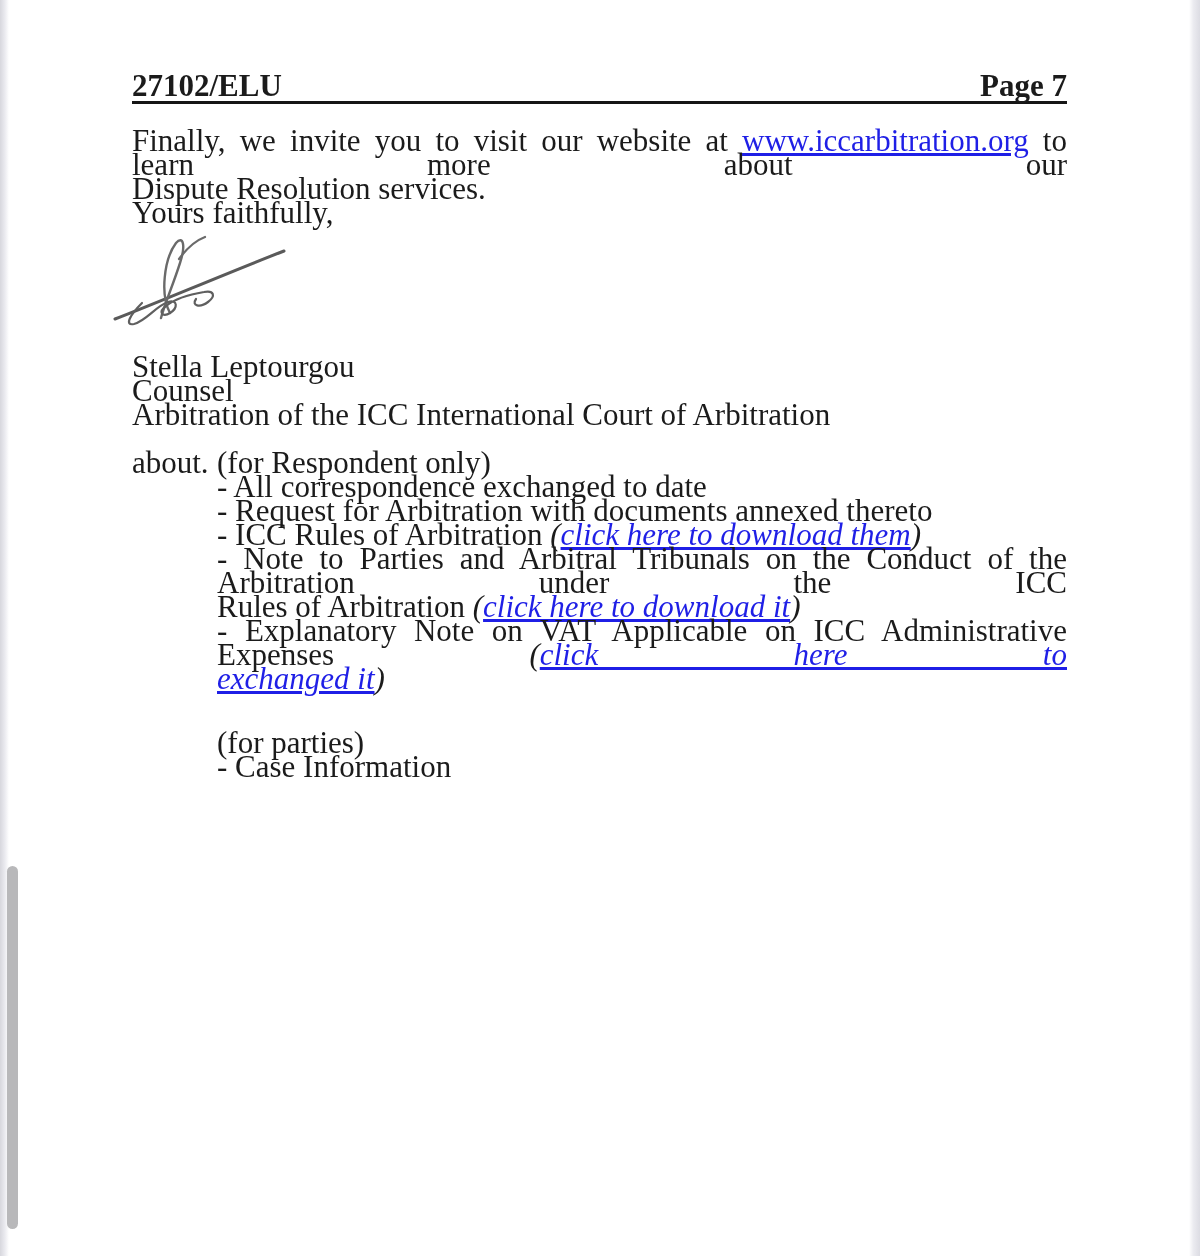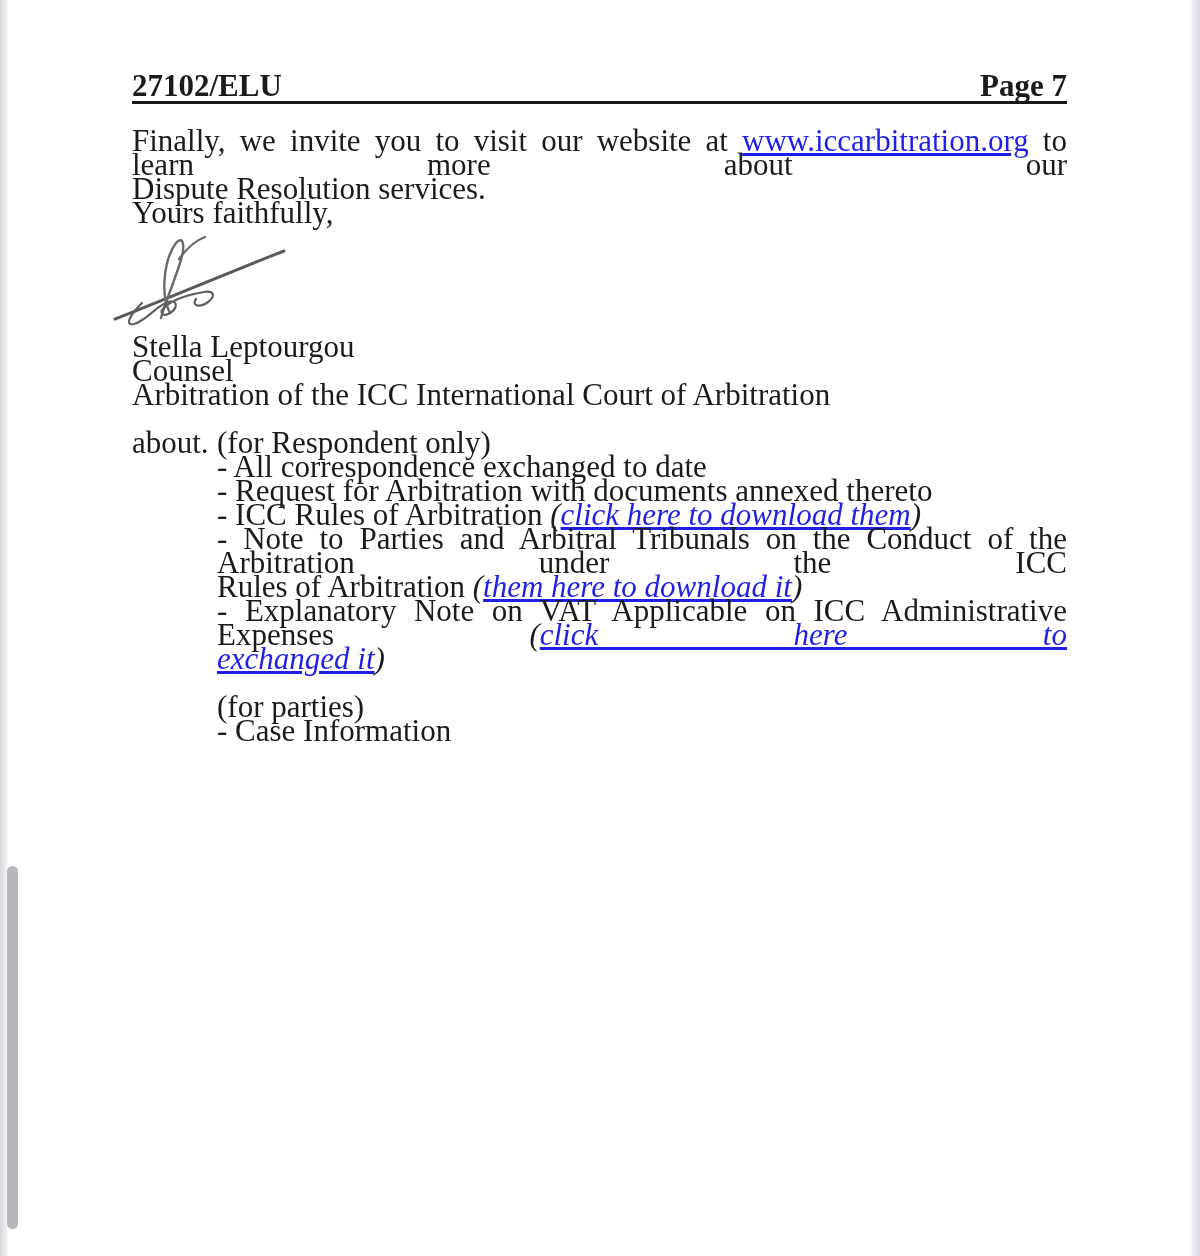--- a/index.html
+++ b/index.html
@@ -39,26 +39,26 @@
     margin-top: 62px; padding-bottom: 3px;
     border-bottom: 3px solid #161616;
     font-weight: bold;
   }
 
   .intro   { margin-top: 25px; }
   .closing { }
 
   .signature { margin-top: 8px; margin-left: -20px; display: block; }
 
-  .name-block { margin-top: 4px; }
+  .name-block { margin-top: 24px; }
 
   .encl { margin-top: 24px; display: flex; }
   .encl-label   { width: 85px; flex: none; }
   .encl-content { width: 850px; }
-  .encl-group + .encl-group { margin-top: 24px; }
+  .encl-group + .encl-group { margin-top: 40px; }
   .group-heading { }
 
   .line { text-align: justify; }
   .line.jl { text-align-last: justify; }
 
   .it { font-style: italic; }
   .lnk { color: #1f1fe6; text-decoration: underline; cursor: pointer; }
   .lnk.it { }
 </style>
 </head>
@@ -102,21 +102,21 @@
               <div class="line"><span>- All correspondence exchanged to date</span></div>
             </div>
             <div class="encl-item">
               <div class="line"><span>- Request for Arbitration with documents annexed thereto</span></div>
             </div>
             <div class="encl-item">
               <div class="line"><span>- ICC Rules of Arbitration </span><span class="it">(</span><a class="lnk it" href="#">click here to download them</a><span class="it">)</span></div>
             </div>
             <div class="encl-item">
               <div class="line jl"><span>- Note to Parties and Arbitral Tribunals on the Conduct of the Arbitration under the ICC</span></div>
-              <div class="line"><span>Rules of Arbitration </span><span class="it">(</span><a class="lnk it" href="#">them here to download it</a><span class="it">)</span></div>
+              <div class="line"><span>Rules of Arbitration </span><span class="it">(</span><a class="lnk it" href="#">click here to download it</a><span class="it">)</span></div>
             </div>
             <div class="encl-item">
               <div class="line jl"><span>- Explanatory Note on VAT Applicable on ICC Administrative Expenses </span><span class="it">(</span><a class="lnk it" href="#">click here to</a></div>
               <div class="line"><a class="lnk it" href="#">exchanged it</a><span class="it">)</span></div>
             </div>
           </div>
           <div class="encl-group">
             <div class="group-heading">(for parties)</div>
             <div class="encl-item">
               <div class="line"><span>- Case Information</span></div>

